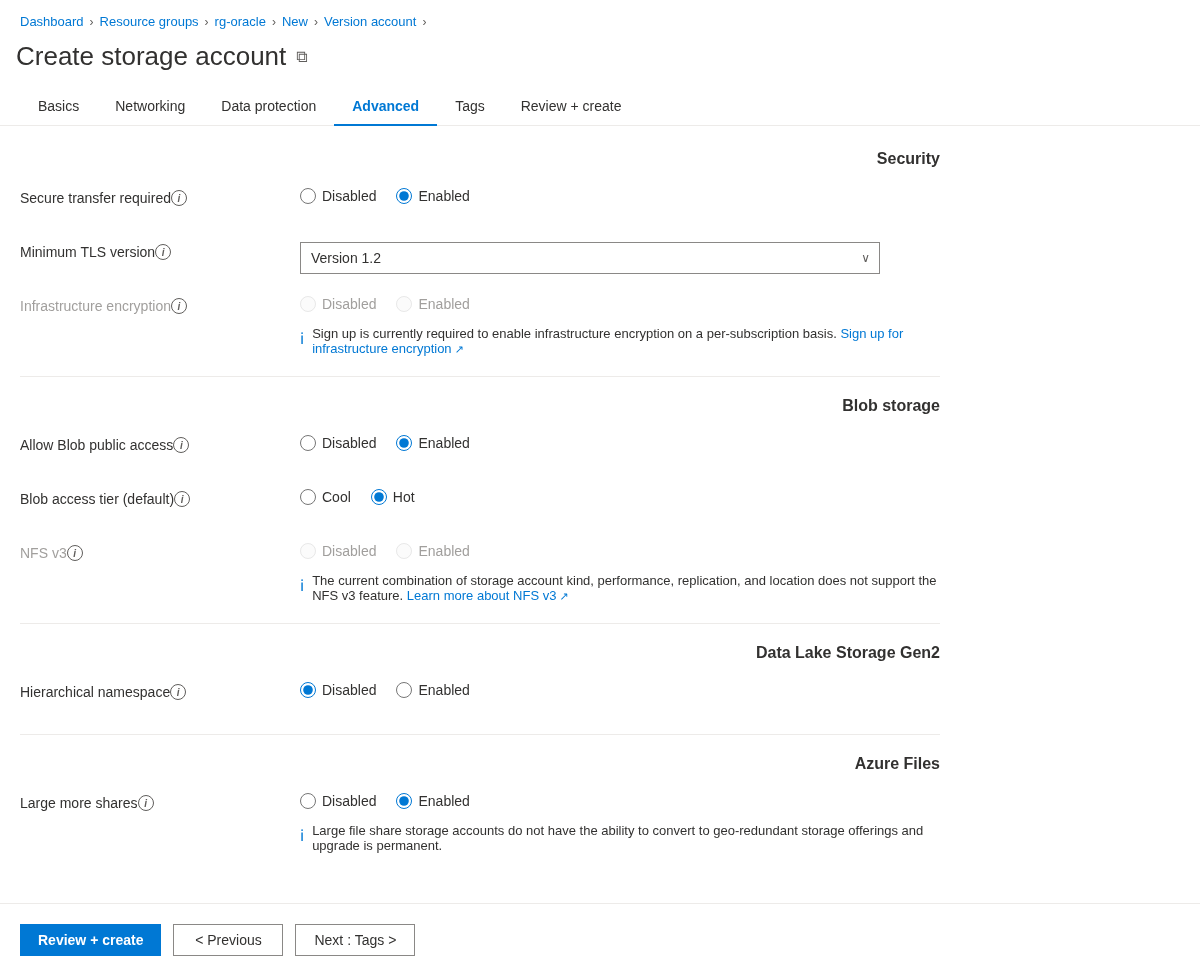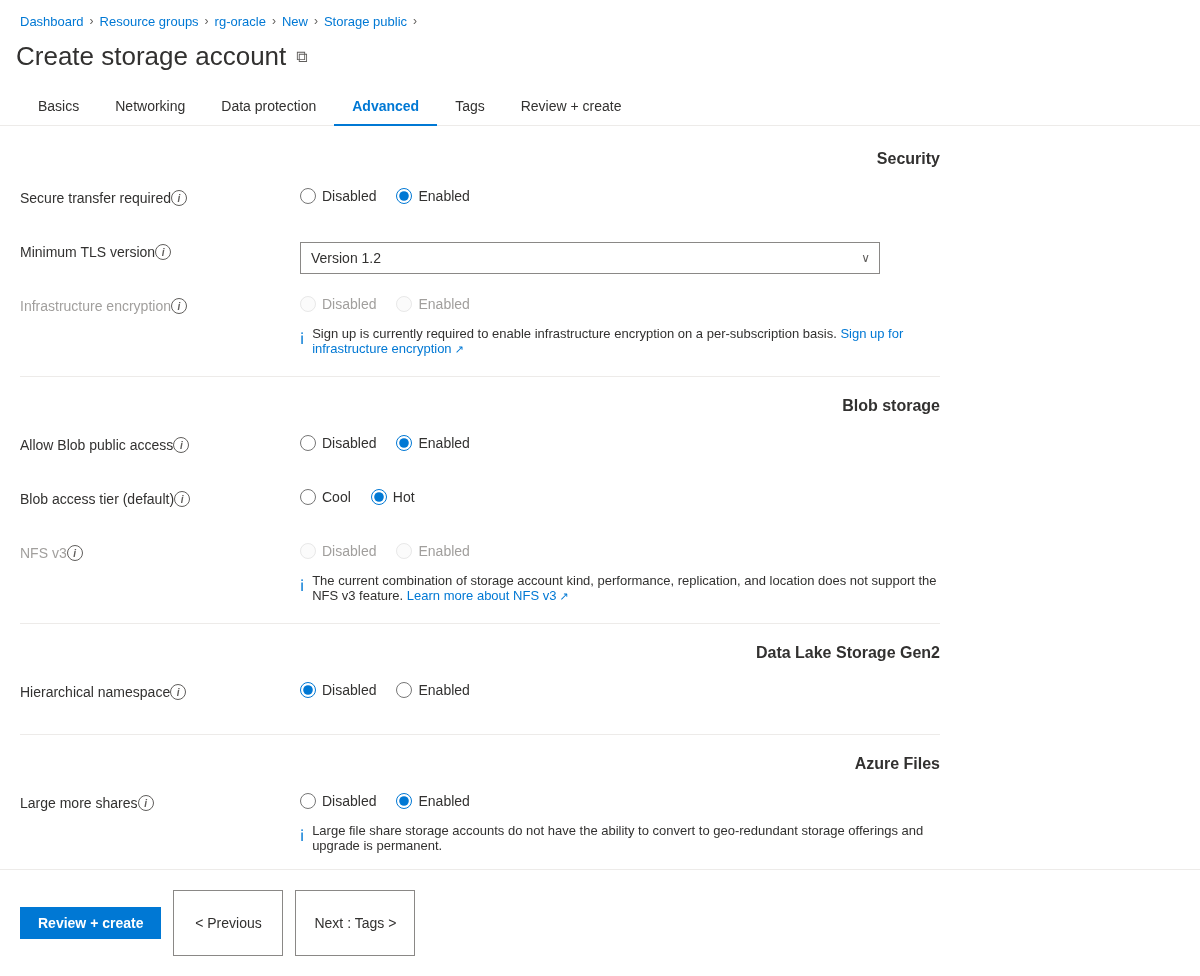--- a/index.html
+++ b/index.html
@@ -4,21 +4,21 @@
   <style>
     * { box-sizing: border-box; margin: 0; padding: 0; }
     body {
       font-family: 'Segoe UI', Arial, sans-serif;
       font-size: 14px;
       color: #323130;
       background: #fff;
     }
     .breadcrumb {
       display: flex;
-      align-items: flex-start;
+      align-items: flex-end;
       gap: 6px;
       padding: 14px 20px 8px 20px;
       font-size: 13px;
       color: #0078d4;
     }
     .breadcrumb span { color: #605e5c; font-size: 12px; }
     .breadcrumb a { color: #0078d4; text-decoration: none; cursor: pointer; }
     .breadcrumb .sep { color: #605e5c; }
     .page-title-row {
       display: flex;
@@ -198,21 +198,21 @@
       padding: 8px 18px;
       font-size: 14px;
       font-weight: 600;
       cursor: pointer;
       min-width: 130px;
     }
     .btn-secondary {
       background: #fff;
       color: #323130;
       border: 1px solid #8a8886;
-      padding: 24px 18px;
+      padding: 7px 18px;
       font-size: 14px;
       cursor: pointer;
       min-width: 110px;
     }
     .main-scroll {
       padding-bottom: 80px;
     }
     .divider {
       border: none;
       border-top: 1px solid #edebe9;
@@ -226,21 +226,21 @@
 
   <div class="breadcrumb">
     <a>Dashboard</a>
     <span class="sep">›</span>
     <a>Resource groups</a>
     <span class="sep">›</span>
     <a>rg-oracle</a>
     <span class="sep">›</span>
     <a>New</a>
     <span class="sep">›</span>
-    <a>Storage public</a>
+    <a>Version account</a>
     <span class="sep">›</span>
   </div>
 
   <div class="page-title-row">
     <h1 class="page-title">Create storage account</h1>
     <span class="icon-copy">⧉</span>
   </div>
 
   <div class="tabs">
     <div class="tab">Basics</div>

